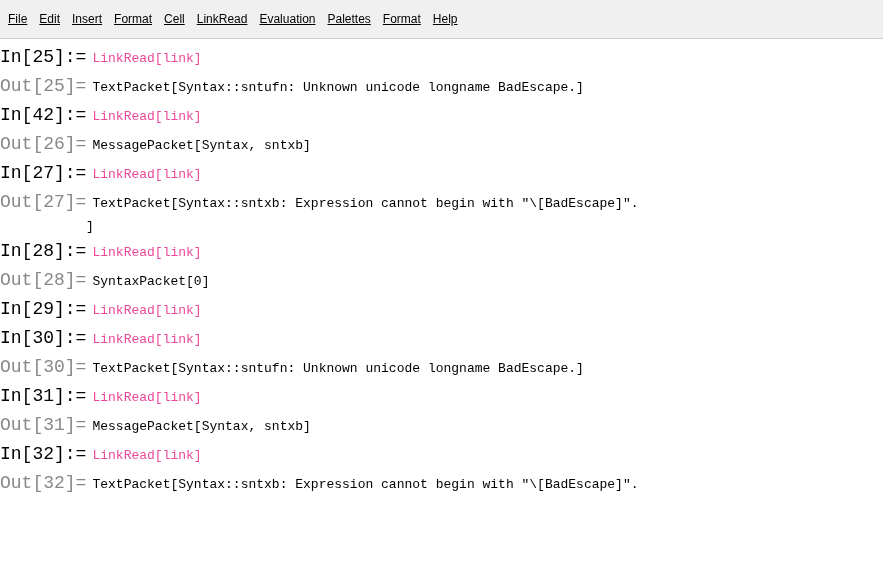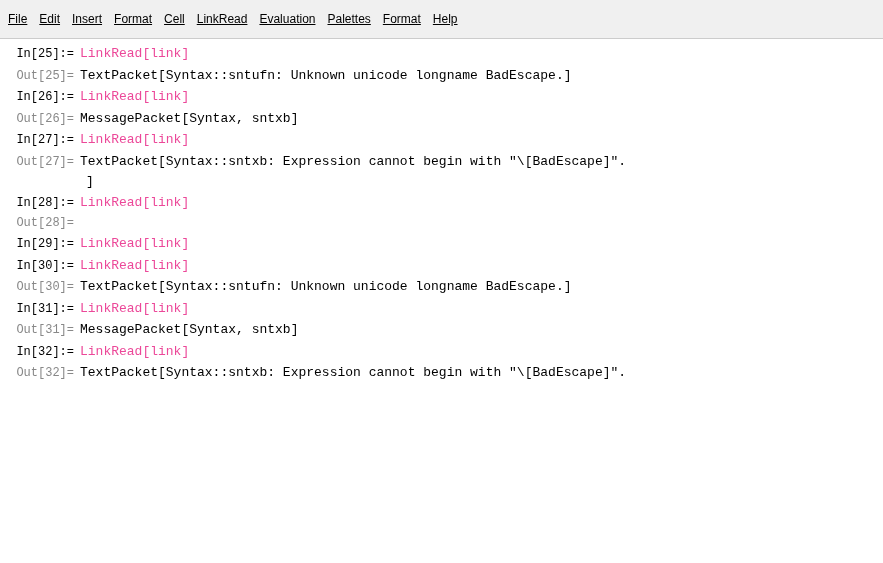--- a/index.html
+++ b/index.html
@@ -32,21 +32,21 @@
     .cell-row {
       display: flex;
       align-items: baseline;
       padding: 1px 0;
       line-height: 1.5;
     }
     .cell-label {
       min-width: 80px;
       text-align: right;
       padding-right: 6px;
-      font-size: 12px;
+      font-size: 18px;
       color: #888;
       flex-shrink: 0;
     }
     .cell-label.in-label {
       color: #000;
     }
     .cell-label.out-label {
       color: #888;
       text-align: right;
     }
@@ -87,21 +87,21 @@
     <span class="cell-label in-label">In[25]:=</span>
     <span class="cell-content in-content">LinkRead[link]</span>
   </div>
 
   <div class="cell-row">
     <span class="cell-label out-label">Out[25]=</span>
     <span class="cell-content out-content">TextPacket[Syntax::sntufn: Unknown unicode longname BadEscape.]</span>
   </div>
 
   <div class="cell-row">
-    <span class="cell-label in-label">In[26]:=</span>
+    <span class="cell-label in-label">In[42]:=</span>
     <span class="cell-content in-content">LinkRead[link]</span>
   </div>
 
   <div class="cell-row">
     <span class="cell-label out-label">Out[26]=</span>
     <span class="cell-content out-content">MessagePacket[Syntax, sntxb]</span>
   </div>
 
   <div class="cell-row">
     <span class="cell-label in-label">In[27]:=</span>
@@ -117,20 +117,21 @@
     <span class="out-content">]</span>
   </div>
 
   <div class="cell-row">
     <span class="cell-label in-label">In[28]:=</span>
     <span class="cell-content in-content">LinkRead[link]</span>
   </div>
 
   <div class="cell-row">
     <span class="cell-label out-label">Out[28]=</span>
+    <span class="cell-content out-content">SyntaxPacket[0]</span>
   </div>
 
   <div class="cell-row">
     <span class="cell-label in-label">In[29]:=</span>
     <span class="cell-content in-content">LinkRead[link]</span>
   </div>
 
 
   <div class="cell-row">
     <span class="cell-label in-label">In[30]:=</span>

